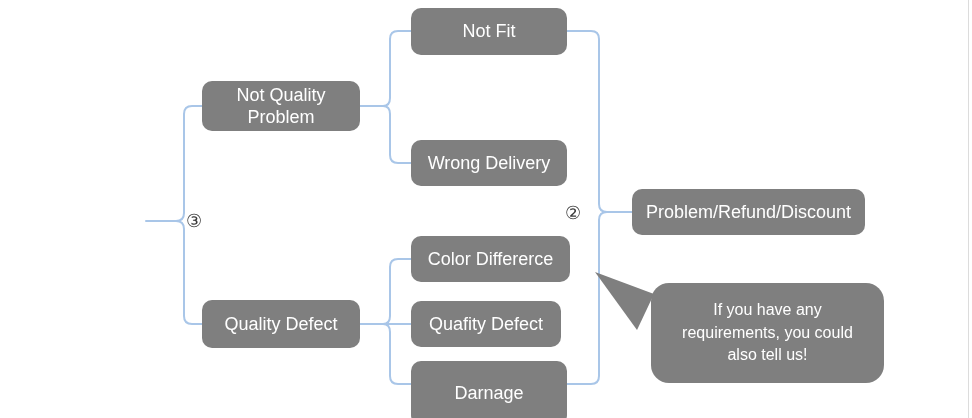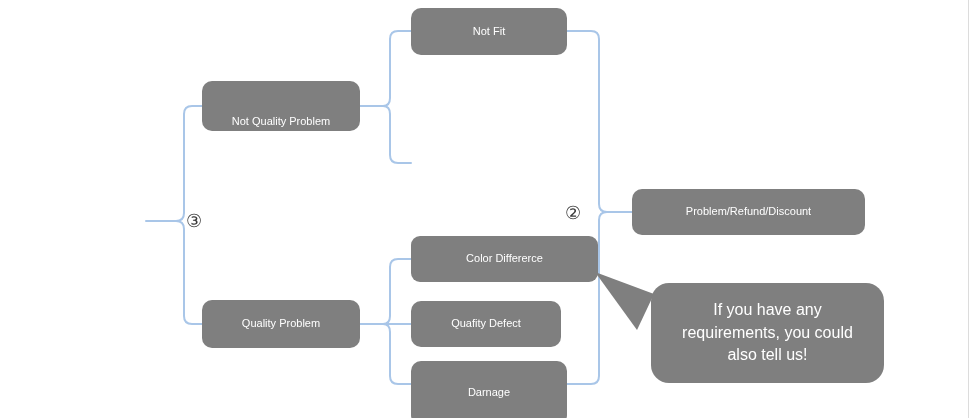--- a/index.html
+++ b/index.html
@@ -25,32 +25,32 @@
   .tail { fill: var(--node, #7f7f7f); }
   .node {
     position: absolute;
     display: flex;
     align-items: center;
     justify-content: center;
     text-align: center;
     border-radius: 10px;
     background: var(--node, #7f7f7f);
     color: var(--node-text, #ffffff);
-    font-size: 11px;
+    font-size: 18px;
     line-height: 1.25;
     padding: 2px 8px;
     box-sizing: border-box;
   }
   .node.root { background: var(--root-node, #c0571b); }
   .n-received        { left: 8px;   top: 197px; width: 138px; height: 48px; }
-  .n-not-quality     { left: 202px; top: 81px;  width: 158px; height: 50px; align-items: flex-end; }
+  .n-not-quality     { left: 202px; top: 81px;  width: 158px; height: 50px; }
   .n-quality         { left: 202px; top: 300px; width: 158px; height: 48px; }
   .n-not-fit         { left: 411px; top: 8px;   width: 156px; height: 47px; }
   .n-wrong-delivery  { left: 411px; top: 140px; width: 156px; height: 46px; }
-  .n-color-diff      { left: 411px; top: 236px; width: 187px; height: 46px; border-radius: 9px; }
+  .n-color-diff      { left: 411px; top: 236px; width: 159px; height: 46px; }
   .n-quality-defect  { left: 411px; top: 301px; width: 150px; height: 46px; }
   .n-damage          { left: 411px; top: 361px; width: 156px; height: 64px; }
   .n-resolution      { left: 632px; top: 189px; width: 233px; height: 46px; }
   .callout {
     position: absolute;
     left: 651px; top: 283px;
     width: 233px; height: 100px;
     border-radius: 18px;
     background: var(--node, #7f7f7f);
     color: var(--node-text, #ffffff);
@@ -103,27 +103,30 @@
 
     <polygon class="tail" points="595,272 654,294 637,330"></polygon>
   </svg>
 
 
   <div class="node n-not-quality">
     <span>Not Quality Problem</span>
   </div>
 
   <div class="node n-quality">
-    <span>Quality Problem</span>
+    <span>Quality Defect</span>
   </div>
 
   <div class="node n-not-fit">
     <span>Not Fit</span>
   </div>
 
+  <div class="node n-wrong-delivery">
+    <span>Wrong Delivery</span>
+  </div>
 
   <div class="node n-color-diff">
     <span>Color Differerce</span>
   </div>
 
   <div class="node n-quality-defect">
     <span>Quafity Defect</span>
   </div>
 
   <div class="node n-damage">

